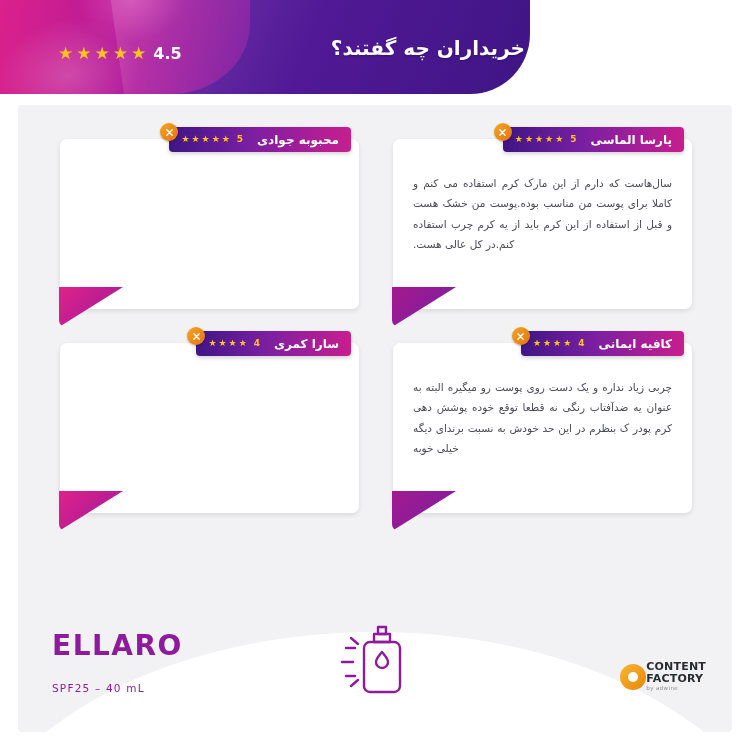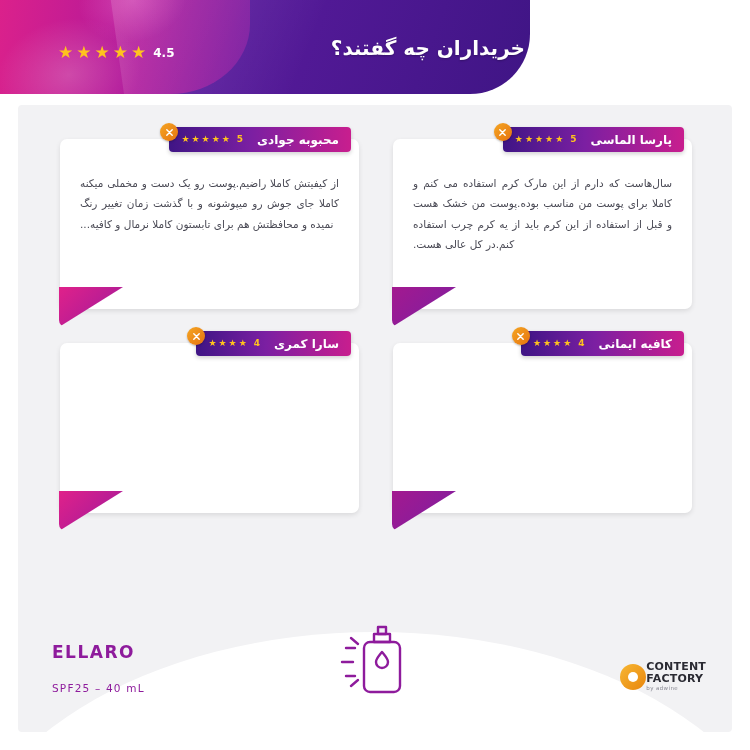--- a/index.html
+++ b/index.html
@@ -48,21 +48,21 @@
     color:#ffffff;font-size:20px;font-weight:bold;letter-spacing:.3px;
     white-space:nowrap;
     text-shadow:0 1px 2px rgba(0,0,0,.25);
   }
   .rating-wrap{
     position:absolute;left:58px;top:44px;display:flex;align-items:center;gap:7px;
     direction:ltr;
   }
   .stars-top{display:flex;gap:3px;}
   .stars-top span{color:#ffc31e;font-size:17px;line-height:17px;}
-  .rating-num{color:#ffffff;font-size:12px;font-weight:bold;}
+  .rating-num{color:#ffffff;font-size:16px;font-weight:bold;}
 
   
   .panel{
     position:absolute;left:18px;top:105px;width:714px;height:627px;
     background:#f2f2f4;border-radius:4px;
   }
 
   
   .bottom-arc{
     position:absolute;left:0;bottom:0;width:714px;height:120px;
@@ -128,21 +128,21 @@
     color:#4a4a55;font-size:10.5px;line-height:1.95;
     text-align:justify;text-align-last:left;
     direction:rtl;
   }
 
   
   .brand{
     position:absolute;left:34px;bottom:38px;direction:ltr;
   }
   .brand-name{
-    color:#8e1b9c;font-size:17px;font-weight:bold;letter-spacing:1.5px;
+    color:#8e1b9c;font-size:28px;font-weight:bold;letter-spacing:1.5px;
   }
   .brand-sub{
     color:#8e1b9c;font-size:10.5px;letter-spacing:1.2px;margin-top:20px;
   }
 
   
   .prod-icon{
     position:absolute;left:50%;bottom:32px;transform:translateX(-50%);
     width:110px;height:92px;
   }
@@ -228,41 +228,41 @@
           <div class="card-sep"></div>
           <div class="card-stars">
             <span>★</span>
             <span>★</span>
             <span>★</span>
             <span>★</span>
             <span>★</span>
             <span class="card-score">5</span>
           </div>
         </div>
-        <div class="card-body">از کیفیتش کاملا راضیم.پوست رو یک دست و مخملی میکنه کاملا جای جوش رو میپوشونه و با گذشت زمان تغییر رنگ نمیده و محافظتش هم برای تابستون کاملا نرمال و کافیه...</div>
         <div class="corner alt"></div>
       </div>
 
       <div class="card h2">
         <div class="card-head">
           <div class="head-badge">
             <svg width="9" height="9" viewBox="0 0 10 10" aria-hidden="true">
               <path d="M2 2 L8 8 M8 2 L2 8" stroke="#ffffff" stroke-width="1.6" stroke-linecap="round" fill="none"></path>
             </svg>
           </div>
           <div class="card-name">کافیه ایمانی</div>
           <div class="card-sep"></div>
           <div class="card-stars">
             <span>★</span>
             <span>★</span>
             <span>★</span>
             <span>★</span>
             <span class="card-score">4</span>
           </div>
         </div>
+        <div class="card-body">چربی زیاد نداره و یک دست روی پوست رو میگیره البته به عنوان یه ضدآفتاب رنگی نه قطعا توقع خوده پوشش دهی کرم پودر ک بنظرم در این حد خودش به نسبت برندای دیگه خیلی خوبه</div>
         <div class="corner"></div>
       </div>
 
       <div class="card h2">
         <div class="card-head">
           <div class="head-badge">
             <svg width="9" height="9" viewBox="0 0 10 10" aria-hidden="true">
               <path d="M2 2 L8 8 M8 2 L2 8" stroke="#ffffff" stroke-width="1.6" stroke-linecap="round" fill="none"></path>
             </svg>
           </div>

